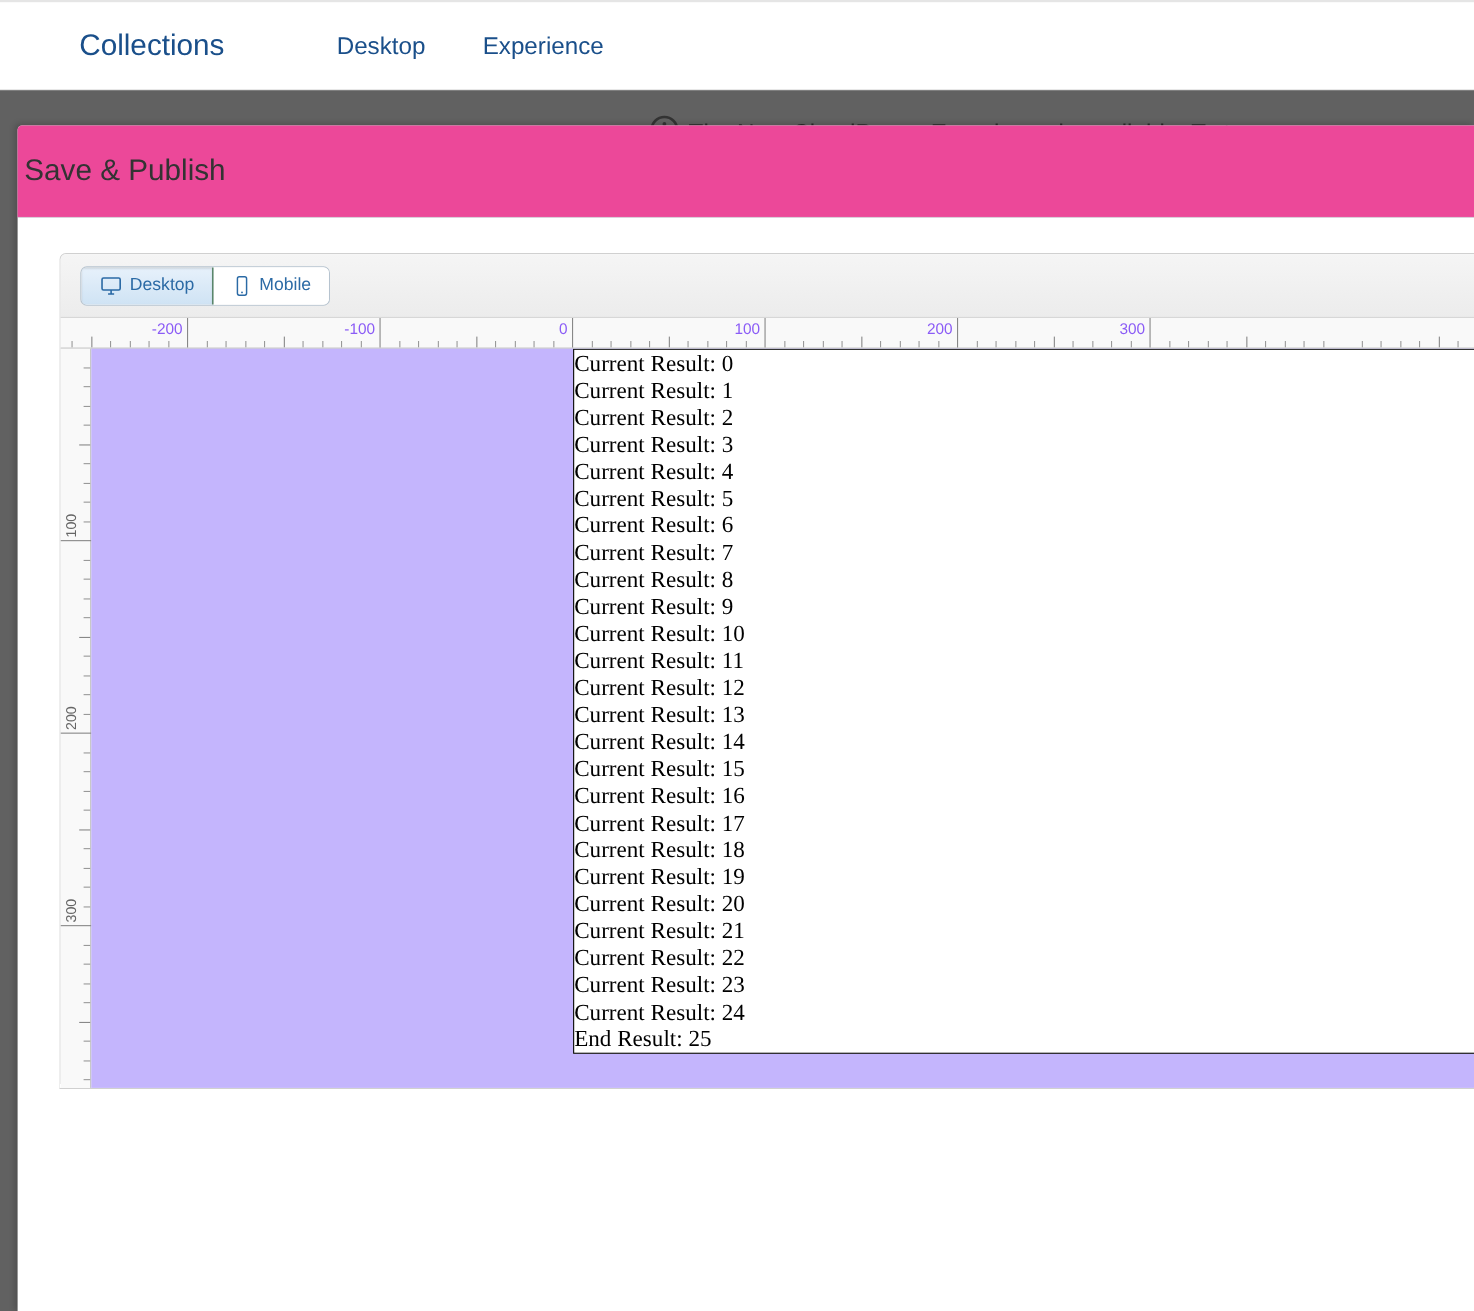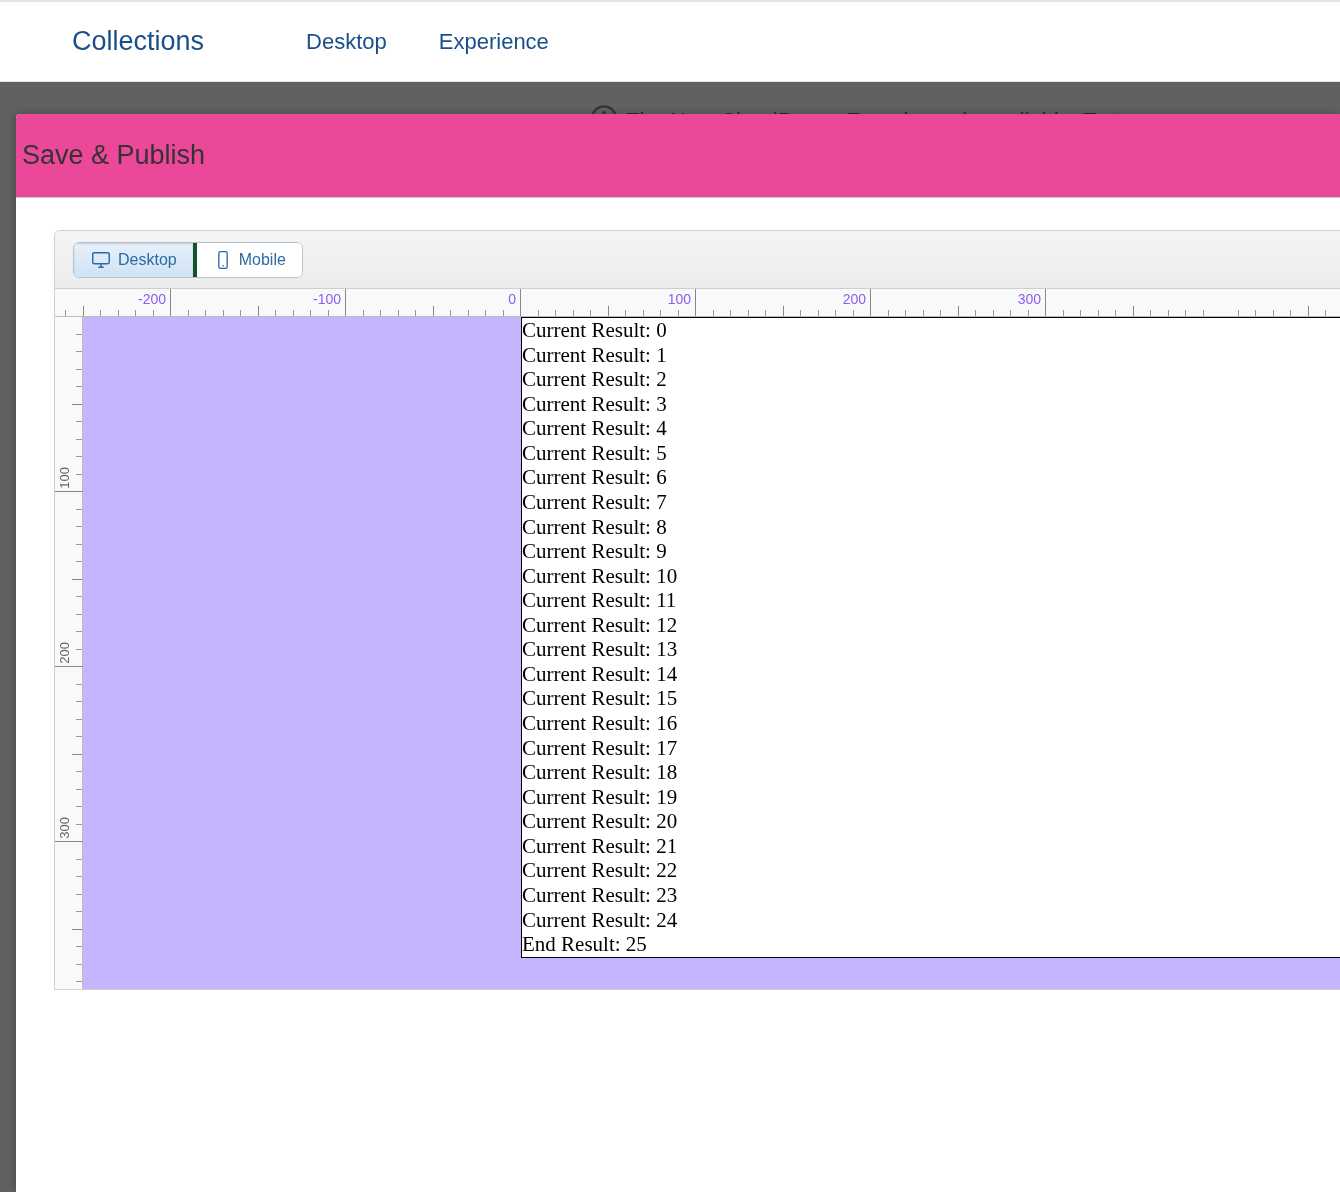--- a/index.html
+++ b/index.html
@@ -111,21 +111,21 @@
       font-size: 16px;
       color: #2b6aa5;
       cursor: pointer;
       background: #fff;
     }
     .toggle-btn.active {
       background: linear-gradient(#e7f1fb, #cfe3f4);
       box-shadow: inset 0 1px 2px rgba(0,0,0,0.15);
     }
     .toggle-btn + .toggle-btn {
-      border-left: 4px solid #14532d;
+      border-left: 1px solid #14532d;
     }
     .ruler-h {
       position: relative;
       height: 28px;
       background: #f9f9f9;
       border-bottom: 1px solid #bcbcbc;
       overflow: hidden;
     }
     .ruler-h .major {
       position: absolute;

